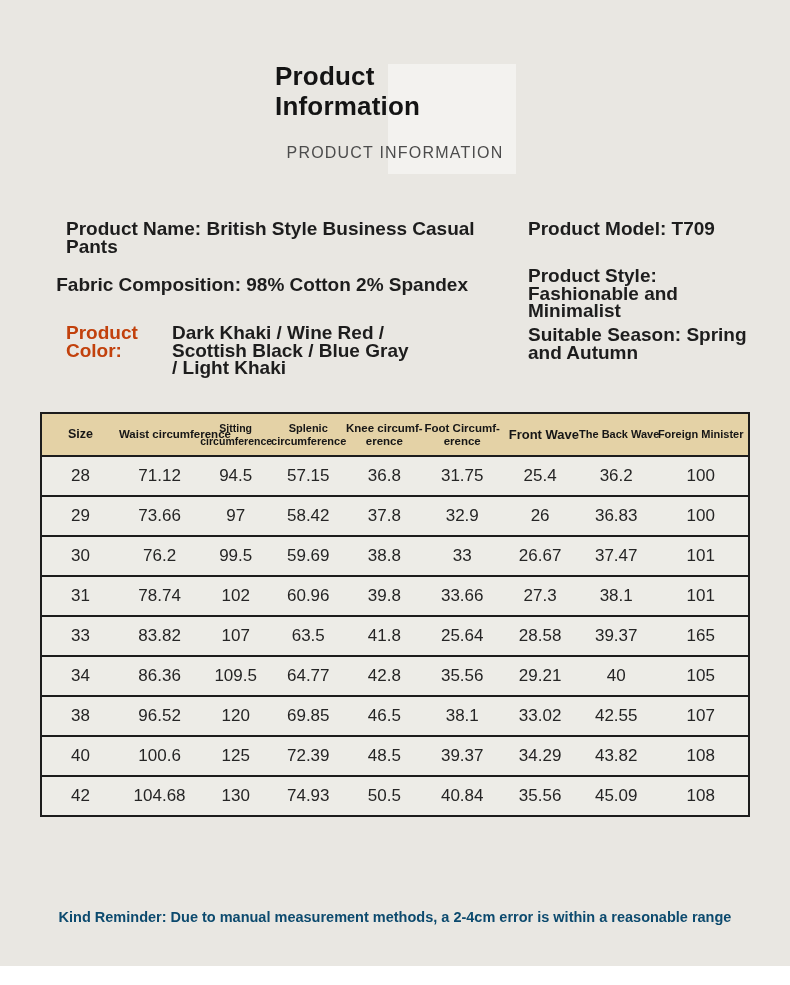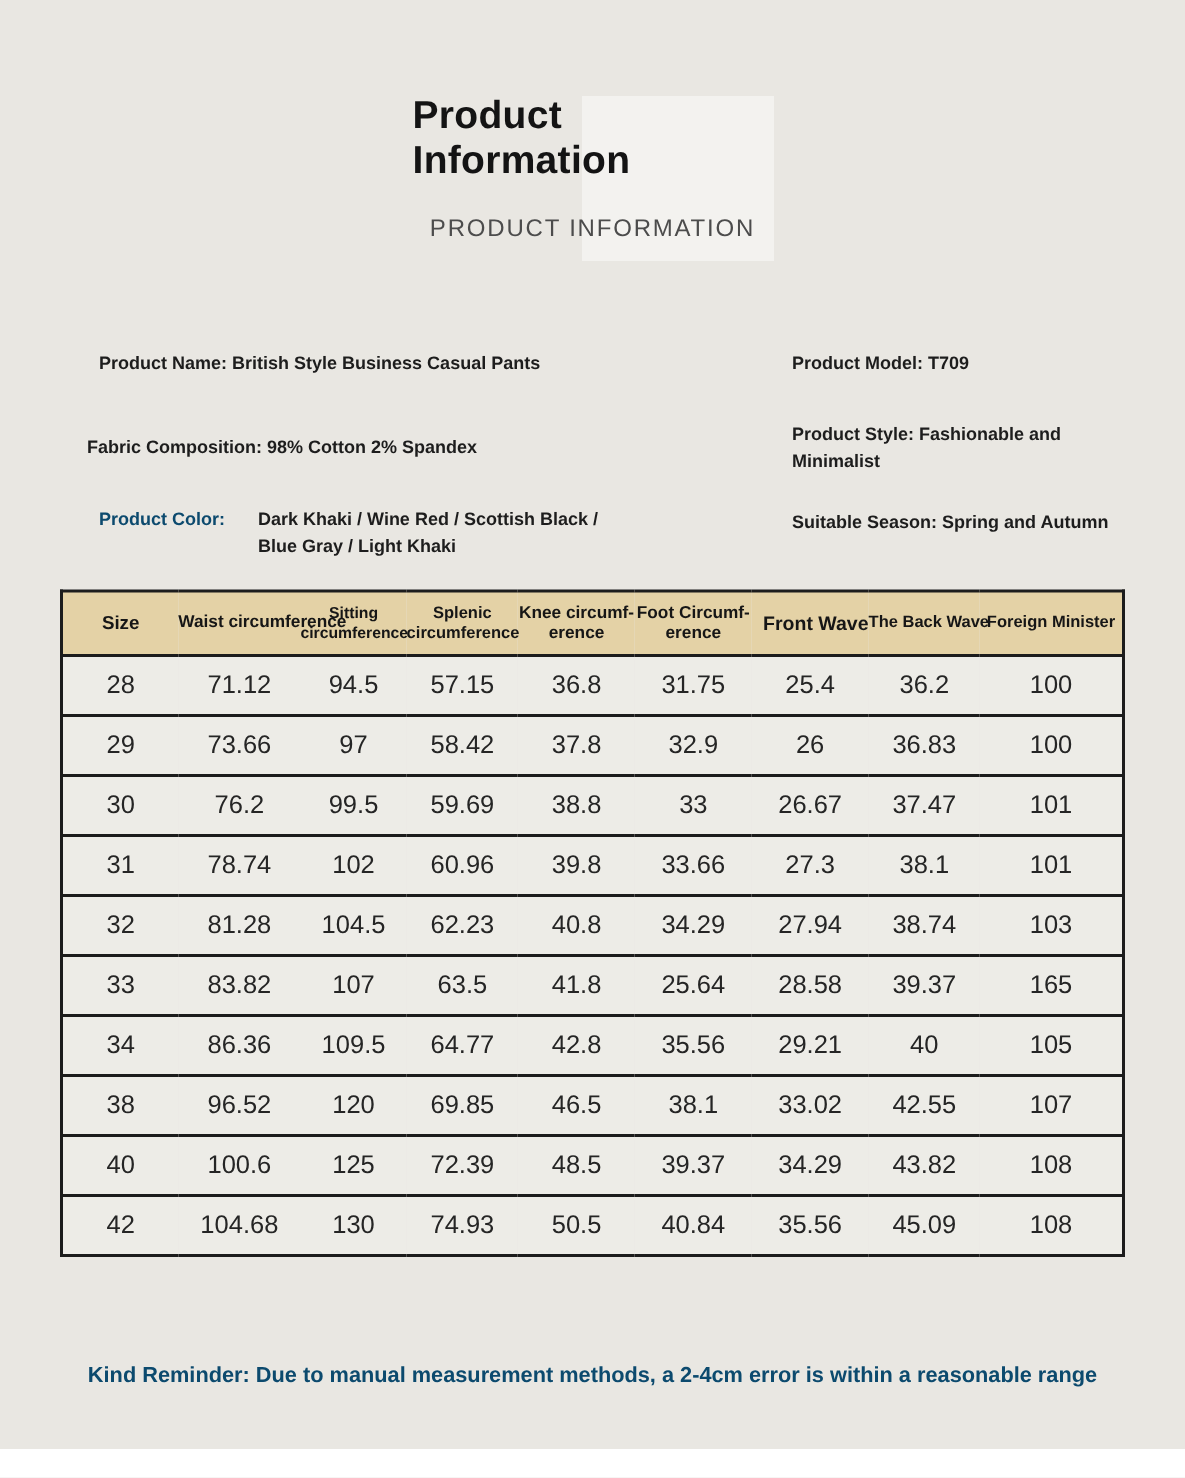--- a/index.html
+++ b/index.html
@@ -33,41 +33,40 @@
     position: absolute;
     left: 0; top: 144px;
     width: 100%;
     text-align: center;
     font-size: 16px;
     letter-spacing: 1.2px;
     color: #4c4c4c;
   }
   .detail {
     position: absolute;
-    font-size: 12px;
+    font-size: 19px;
     font-weight: bold;
     color: #1d1d1d;
     line-height: 17.5px;
-    margin-top: 14px;
   }
   .d-left-1 { left: 66px; top: 220px; width: 420px; }
-  .d-left-2 { left: 58px; top: 276px; width: 420px; }
+  .d-left-2 { left: 48px; top: 276px; width: 420px; text-align: right; }
   .d-left-3 { left: 66px; top: 324px; width: 430px; display: flex; }
   .d-right-1 { left: 528px; top: 220px; width: 235px; }
   .d-right-2 { left: 528px; top: 267px; width: 235px; }
   .d-right-3 { left: 528px; top: 326px; width: 235px; }
   .color-label {
     width: 106px;
     flex: 0 0 106px;
-    color: #0c4a6e;
+    color: #c2410c;
   }
   .color-value { width: 245px; }
   .size-table-wrap {
     position: absolute;
-    left: 40px; top: 393px;
+    left: 40px; top: 412px;
     width: 710px;
   }
   table.size-table {
     width: 100%;
     border-collapse: collapse;
     table-layout: fixed;
     border: 2px solid #1c1c1c;
   }
   table.size-table col.c1 { width: 11%; }
   table.size-table col.c2 { width: 11.5%; }
@@ -231,31 +230,20 @@
             <td>78.74</td>
             <td>102</td>
             <td>60.96</td>
             <td>39.8</td>
             <td>33.66</td>
             <td>27.3</td>
             <td>38.1</td>
             <td>101</td>
           </tr>
           <tr>
-            <td>32</td>
-            <td>81.28</td>
-            <td>104.5</td>
-            <td>62.23</td>
-            <td>40.8</td>
-            <td>34.29</td>
-            <td>27.94</td>
-            <td>38.74</td>
-            <td>103</td>
-          </tr>
-          <tr>
             <td>33</td>
             <td>83.82</td>
             <td>107</td>
             <td>63.5</td>
             <td>41.8</td>
             <td>25.64</td>
             <td>28.58</td>
             <td>39.37</td>
             <td>165</td>
           </tr>

